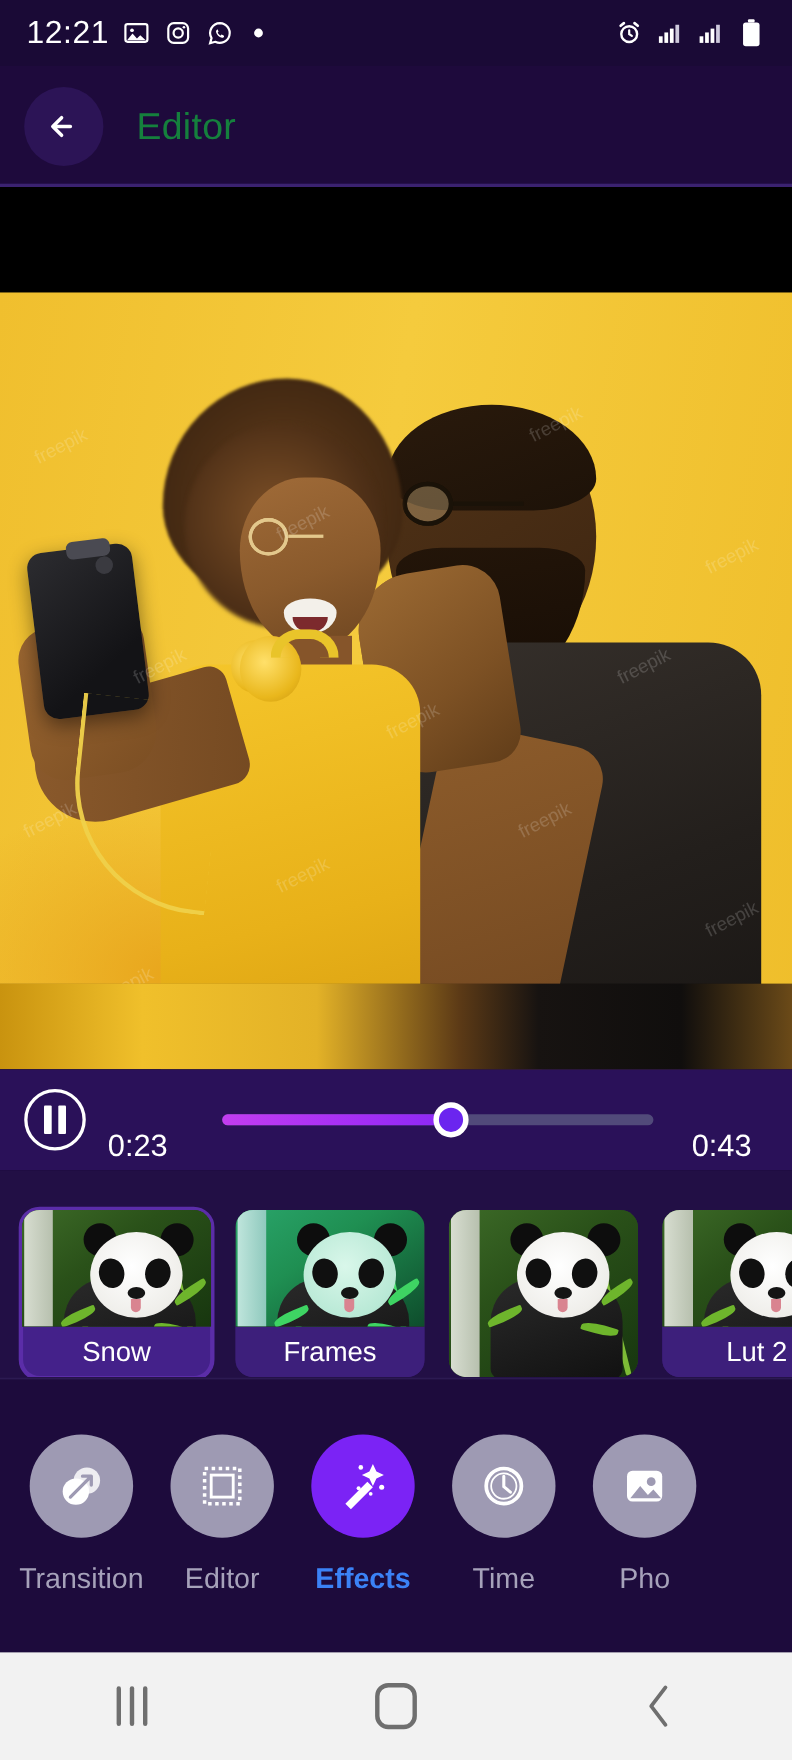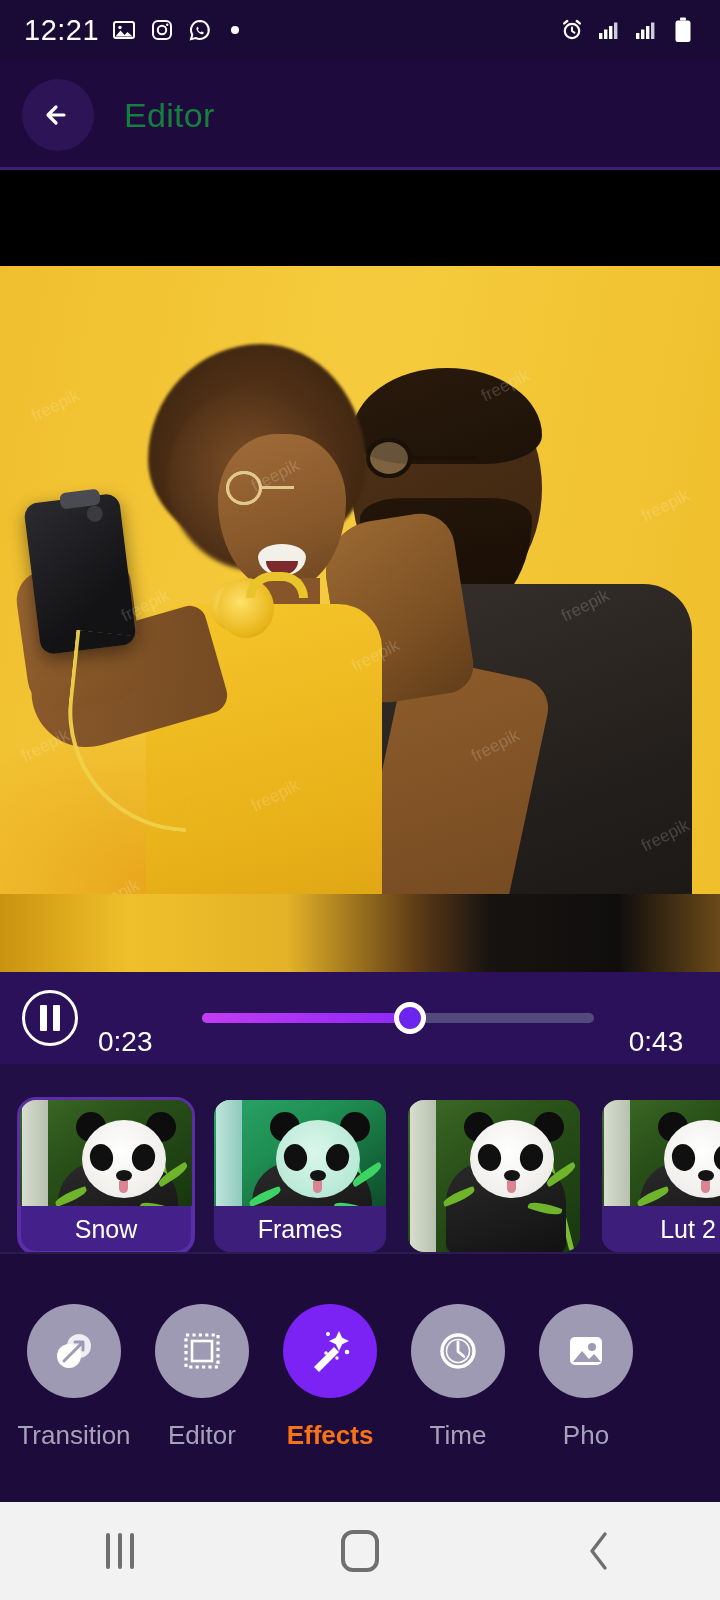--- a/index.html
+++ b/index.html
@@ -190,21 +190,21 @@
 
   
   .toolbar { flex:1 1 auto; background:#1d0b3c; display:flex; align-items:center;
     padding:0 10px; gap:0; overflow:hidden; position:relative; }
   .toolbar::before { content:""; position:absolute; top:0; left:0; right:0; height:2px; background:#2c1a52; }
   .tool { flex:0 0 128px; display:flex; flex-direction:column; align-items:center; gap:22px; cursor:pointer; }
   .tool-ic { width:94px; height:94px; border-radius:50%; background:#9e9ab3;
     display:flex; align-items:center; justify-content:center; }
   .tool.active .tool-ic { background:#7b23f5; }
   .tool-lb { color:#a6a2ba; font-size:26px; }
-  .tool.active .tool-lb { color:#f97316; font-weight:bold; }
+  .tool.active .tool-lb { color:#3b82f6; font-weight:bold; }
 
   
   .navbar { flex:0 0 98px; background:#f2f2f2; display:flex; align-items:center; justify-content:space-around; }
   .nav-b { width:110px; height:60px; display:flex; align-items:center; justify-content:center; cursor:pointer; }
   .nav-recents { display:flex; gap:8px; }
   .nav-recents i { width:4px; height:36px; background:#6f6f6f; border-radius:2px; display:block; }
   .nav-home { width:38px; height:42px; border:4px solid #6f6f6f; border-radius:12px; }
 </style>
 </head>
 <body>

